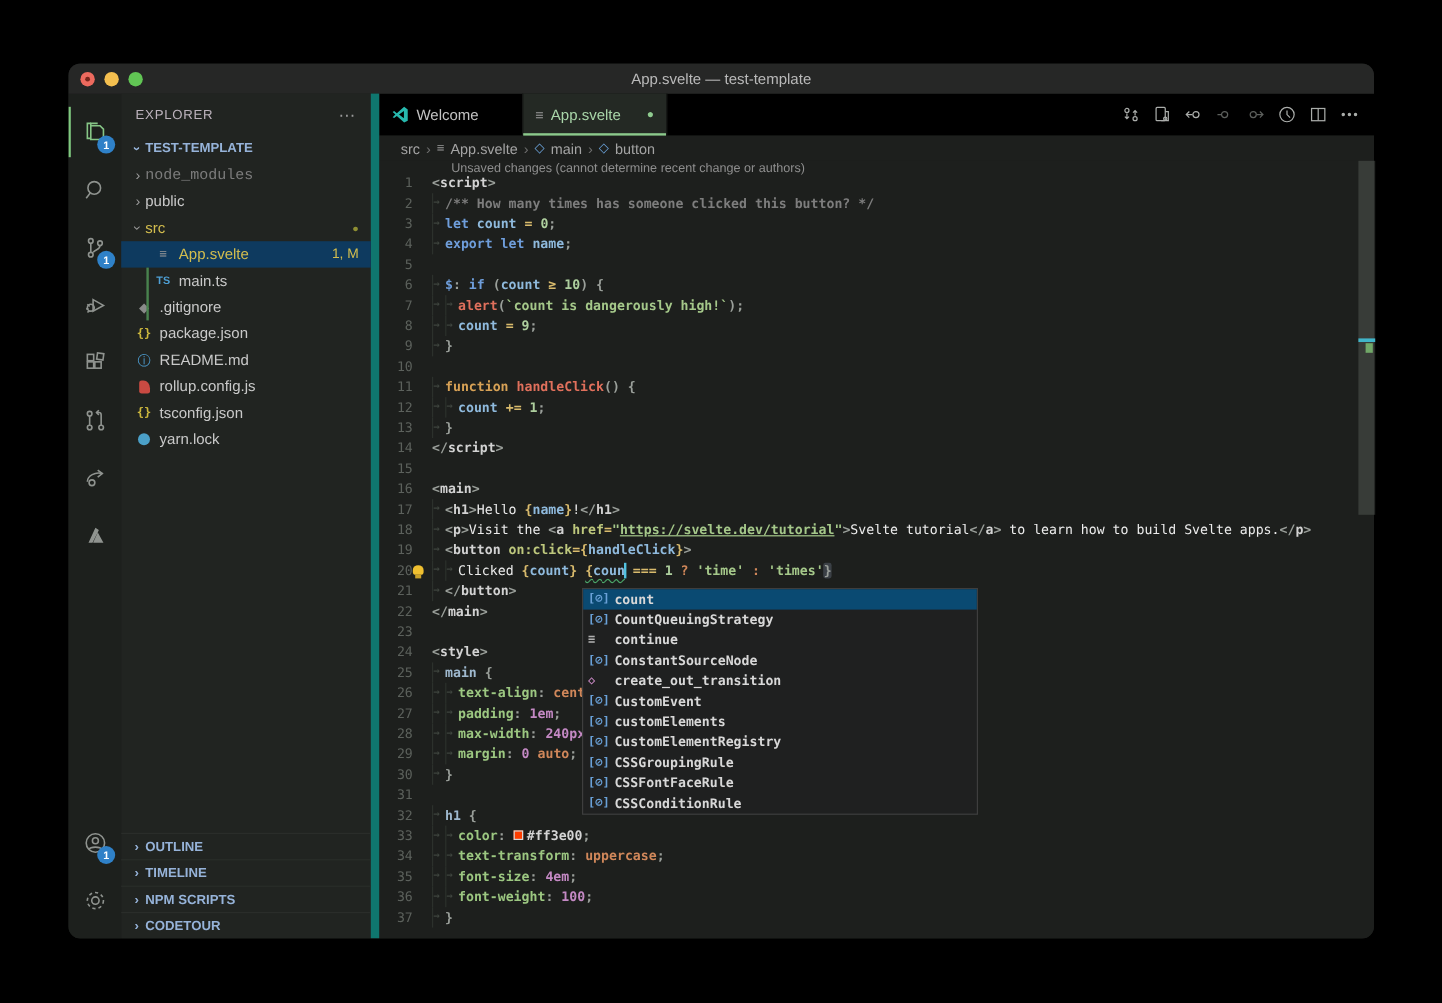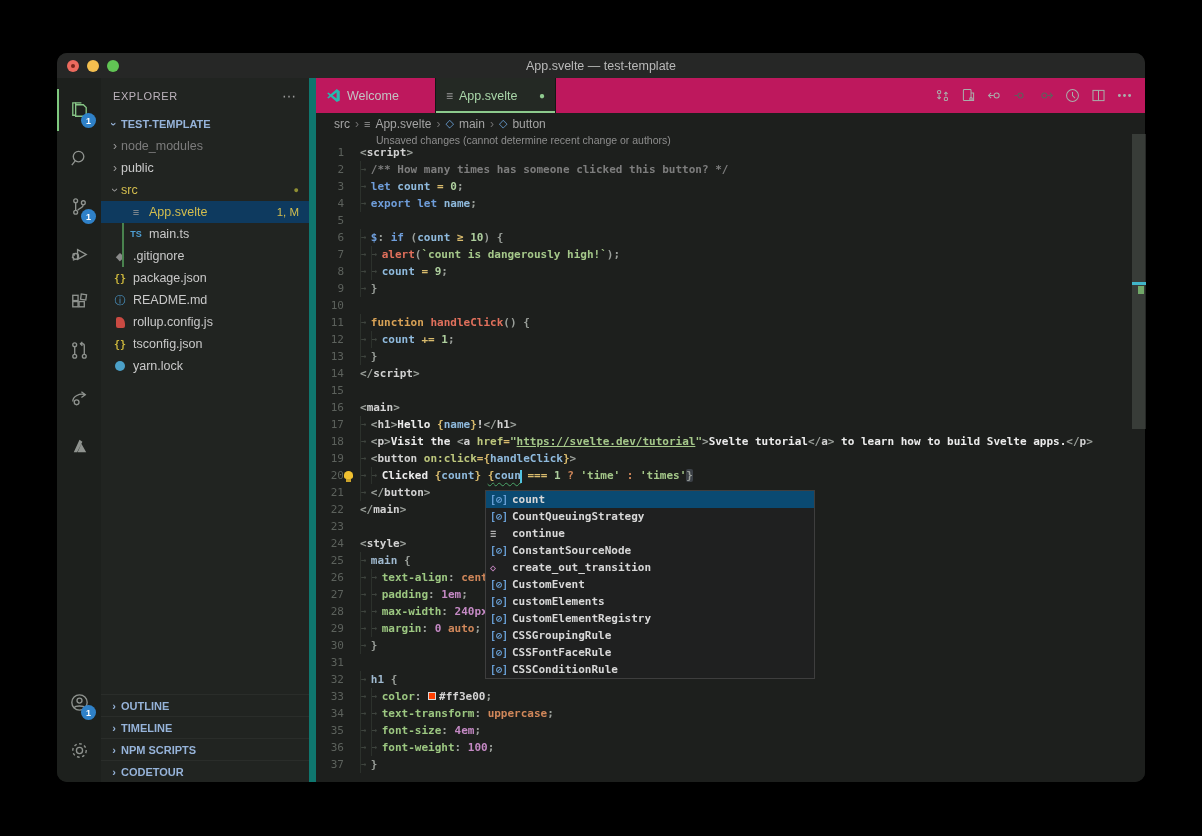--- a/index.html
+++ b/index.html
@@ -31,30 +31,30 @@
   .sb-header .hdr{font-size:11px;letter-spacing:.6px;color:#bdb3bd;}
   .sb-header .more{margin-left:auto;color:#9a9a9a;font-size:14px;letter-spacing:1px;}
   .sb-section{height:22px;display:flex;align-items:center;font-weight:bold;font-size:11px;color:#96b3d9;padding:0 6px;flex:none;}
   .sb-section .chev{width:14px;font-size:11px;color:#96b3d9;transform:rotate(90deg);display:inline-block;text-align:center;}
   .tree{flex:none;position:relative;}
   .tree-row{height:22px;display:flex;align-items:center;white-space:nowrap;}
   .tree-row .chev{width:12px;margin-left:8px;color:#9a9a9a;font-size:12px;flex:none;text-align:center;}
   .tree-row .chev.open{transform:rotate(90deg);}
   .tree-row .ficon{width:14px;margin-right:6px;flex:none;text-align:center;font-size:11px;}
   .tree-row.sel{background:#0e3a5f;}
-  .tree-row.dim .lbl{color:#7c7c7c;}
+  .tree-row.dim .lbl{color:#7c7c7c;font-family:Liberation Mono, monospace;}
   .tree-row.mod .lbl{color:#d3bd4e;}
   .tree-row .right{margin-left:auto;padding-right:10px;font-size:11.5px;}
   .guide-src{position:absolute;left:21px;top:88px;width:2px;height:44px;background:#49824e;}
   .sb-bottom{margin-top:auto;flex:none;}
   .sb-bot-row{height:22px;display:flex;align-items:center;font-weight:bold;font-size:11px;color:#96b3d9;padding:0 6px;border-top:1px solid #2a2d2a;}
   .sb-bot-row .chev{width:14px;font-size:11px;display:inline-block;text-align:center;color:#96b3d9;}
   
   .editorcol{flex:1;display:flex;flex-direction:column;min-width:0;background:#1d1f1d;}
-  .tabbar{height:35px;flex:none;display:flex;align-items:stretch;background:#be185d;}
+  .tabbar{height:35px;flex:none;display:flex;align-items:stretch;background:#000000;}
   .tab{width:120px;display:flex;align-items:center;padding:0 10px;gap:6px;font-size:12.5px;color:#c3c3c3;border-right:1px solid #151715;position:relative;}
   .tab.active{background:#242924;color:#a9d6a9;}
   .tab.active::after{content:"";position:absolute;left:0;right:0;bottom:0;height:2px;background:#8cc98c;}
   .tab .dot{color:#8fcb8f;font-size:10px;margin-left:auto;}
   .tab .lines-icon{color:#9a9a9a;font-size:12px;}
   .tab-actions{margin-left:auto;display:flex;align-items:center;gap:9px;padding-right:12px;color:#aaadaa;}
   .tab-actions .eicon svg{width:17px;height:17px;stroke:currentColor;fill:none;stroke-width:1.2;display:block;}
   .tab-actions .eicon.dim{color:#5d605d;}
   .breadcrumb{height:21px;flex:none;display:flex;align-items:center;padding-left:18px;font-size:12px;color:#a4a4a4;gap:5px;background:#1d1f1d;}
   .breadcrumb .sep{color:#6e6e6e;font-size:12px;}
@@ -71,21 +71,21 @@
   .tok-t{color:#d2d2d2;}
   .tok-k{color:#6f9edb;}
   .tok-kf{color:#d8a256;}
   .tok-v{color:#8fbadd;}
   .tok-n{color:#aecf9e;}
   .tok-s{color:#a5c88a;}
   .tok-o{color:#d9bb6d;}
   .tok-o2{color:#d0875a;}
   .tok-f{color:#e0705c;}
   .tok-c{color:#7d7d7d;}
-  .tok-x{color:#ececec;font-weight:700;}
+  .tok-x{color:#ececec;font-weight:400;}
   .tok-a{color:#bec87d;}
   .tok-b{color:#d9bb6d;}
   .tok-l{color:#a5c88a;text-decoration:underline;text-align:center;}
   .tok-sel{color:#9fb9cf;}
   .tok-pr{color:#9cc781;}
   .tok-vo{color:#d0875a;}
   .tok-vn{color:#c489c4;}
   .tok-z{color:#d4d4d4;}
   .tok-ws{display:inline-block;width:2ch;color:#3e443e;border-left:1px solid #2c312c;font-size:9px;overflow:hidden;vertical-align:top;}
   .tok-sq{text-decoration:underline wavy #4aa568;text-decoration-thickness:1px;text-underline-offset:3px;}

